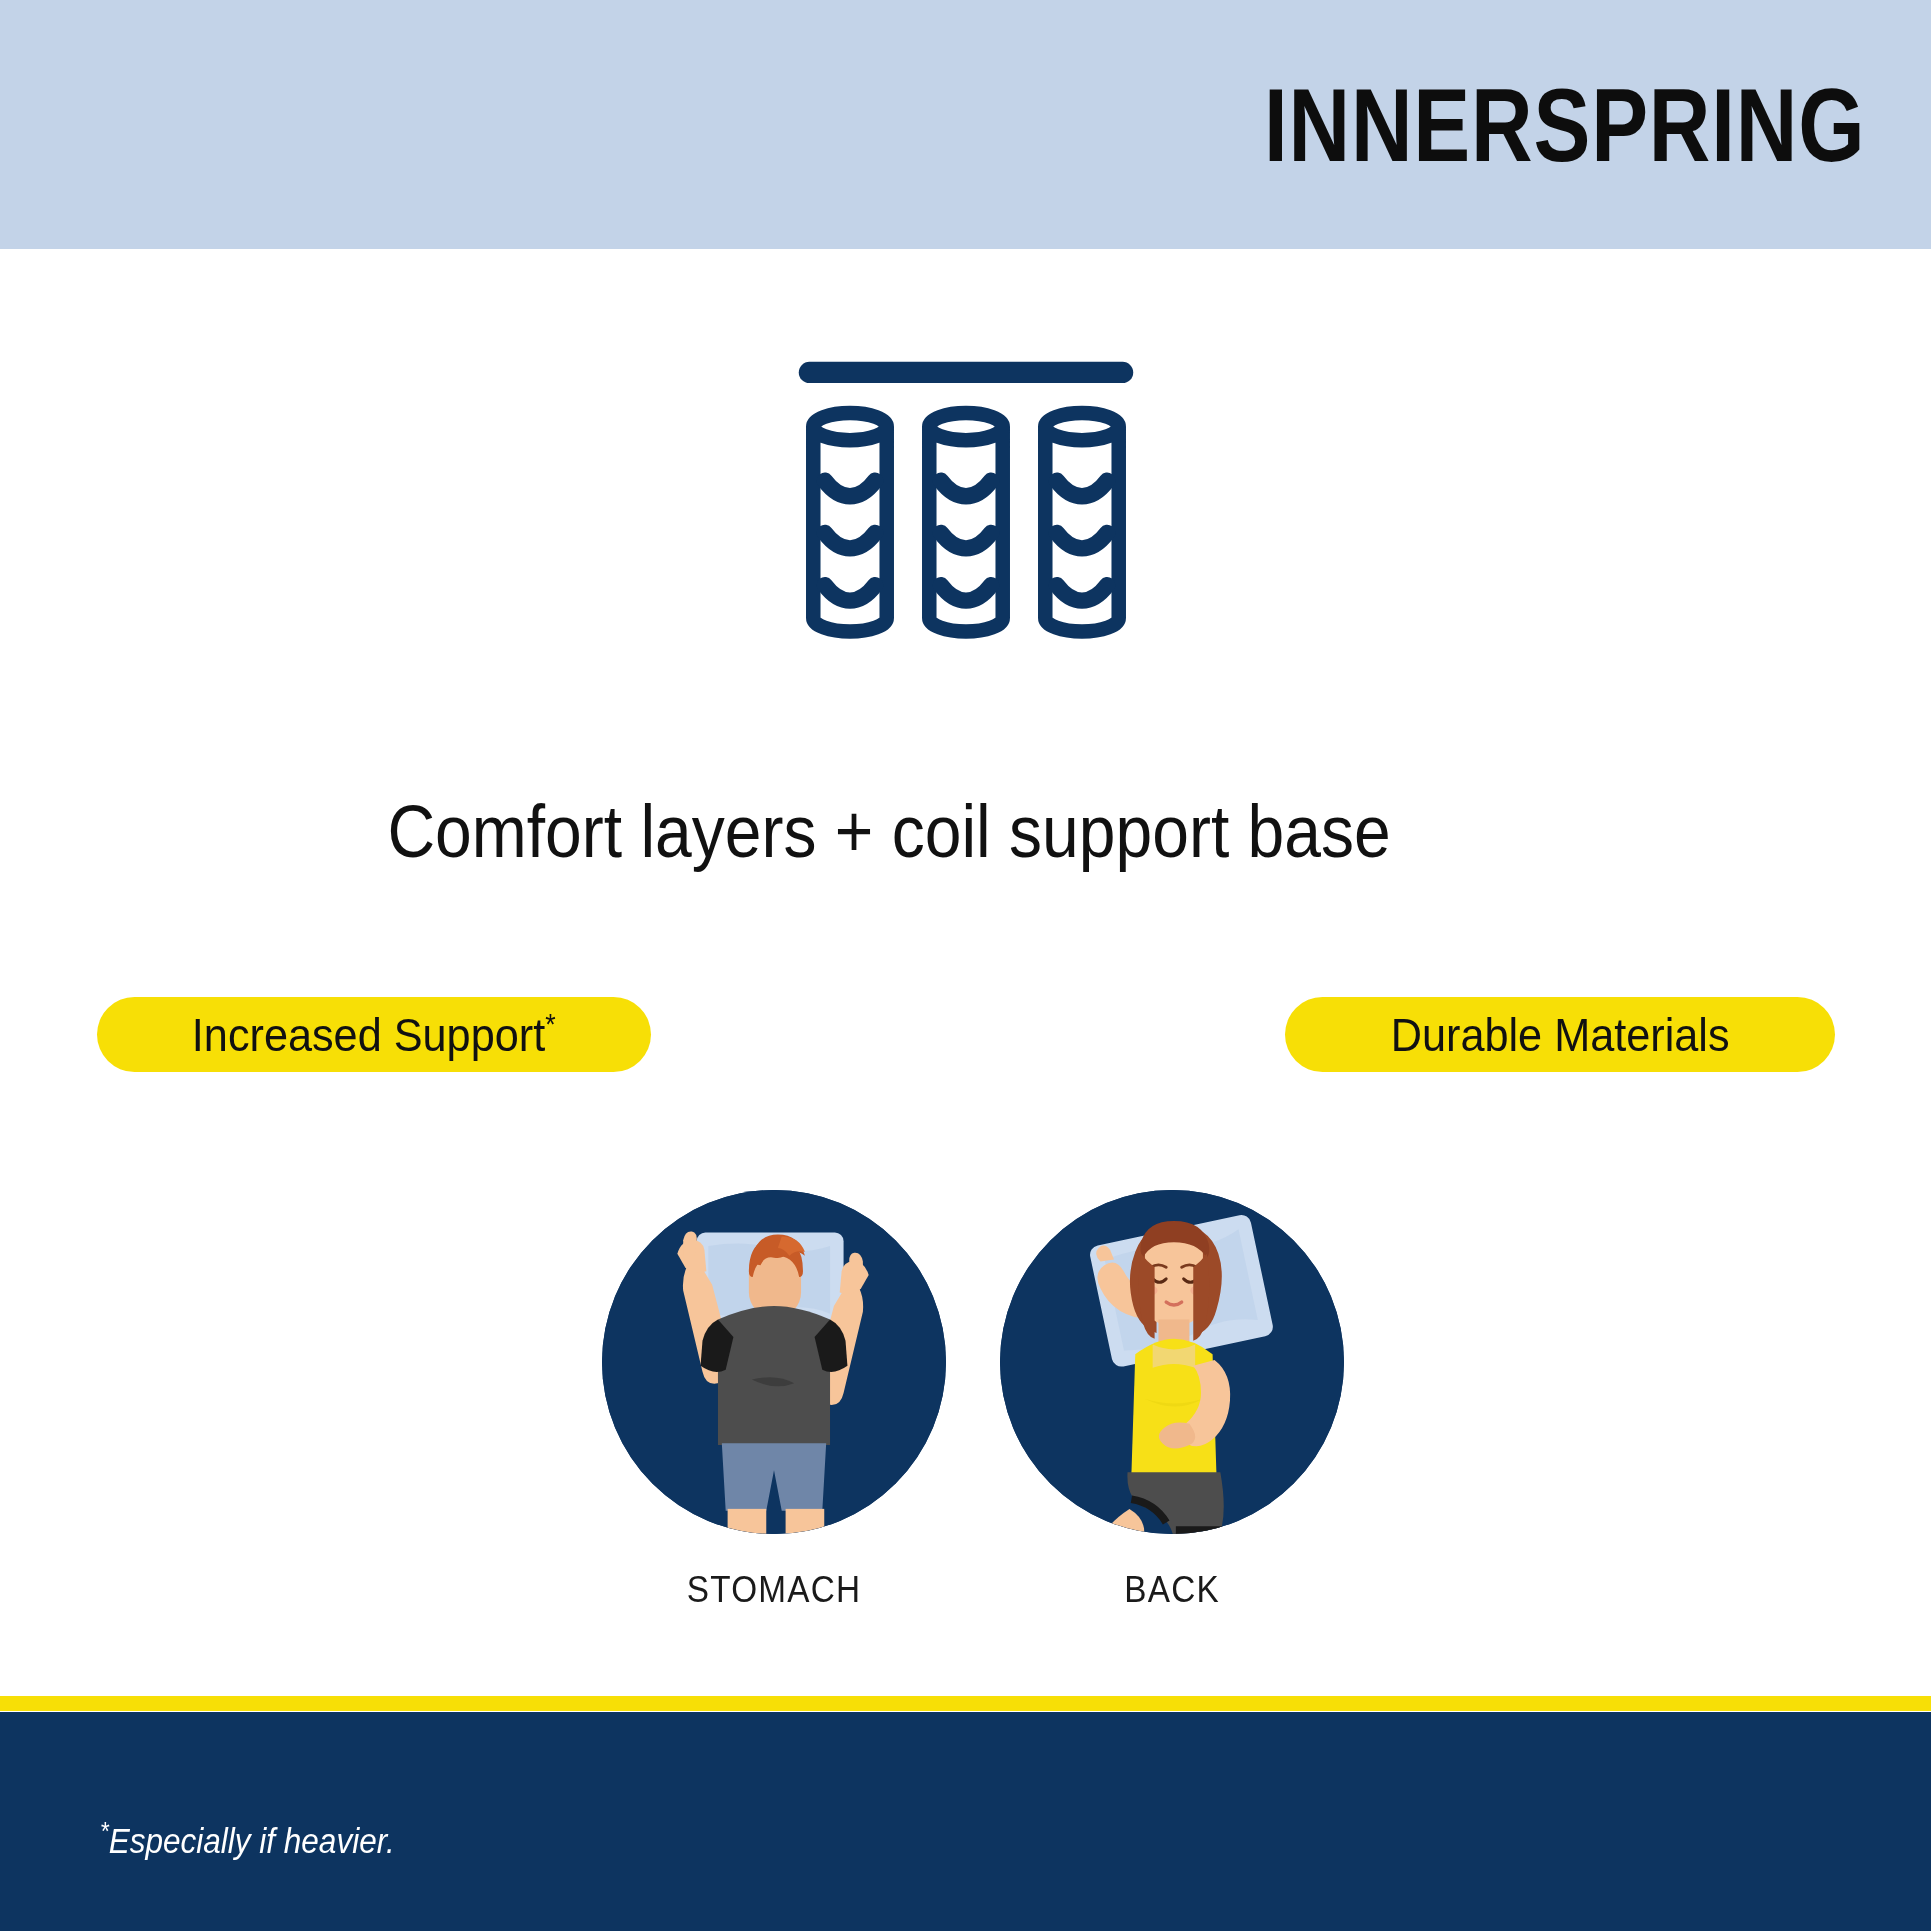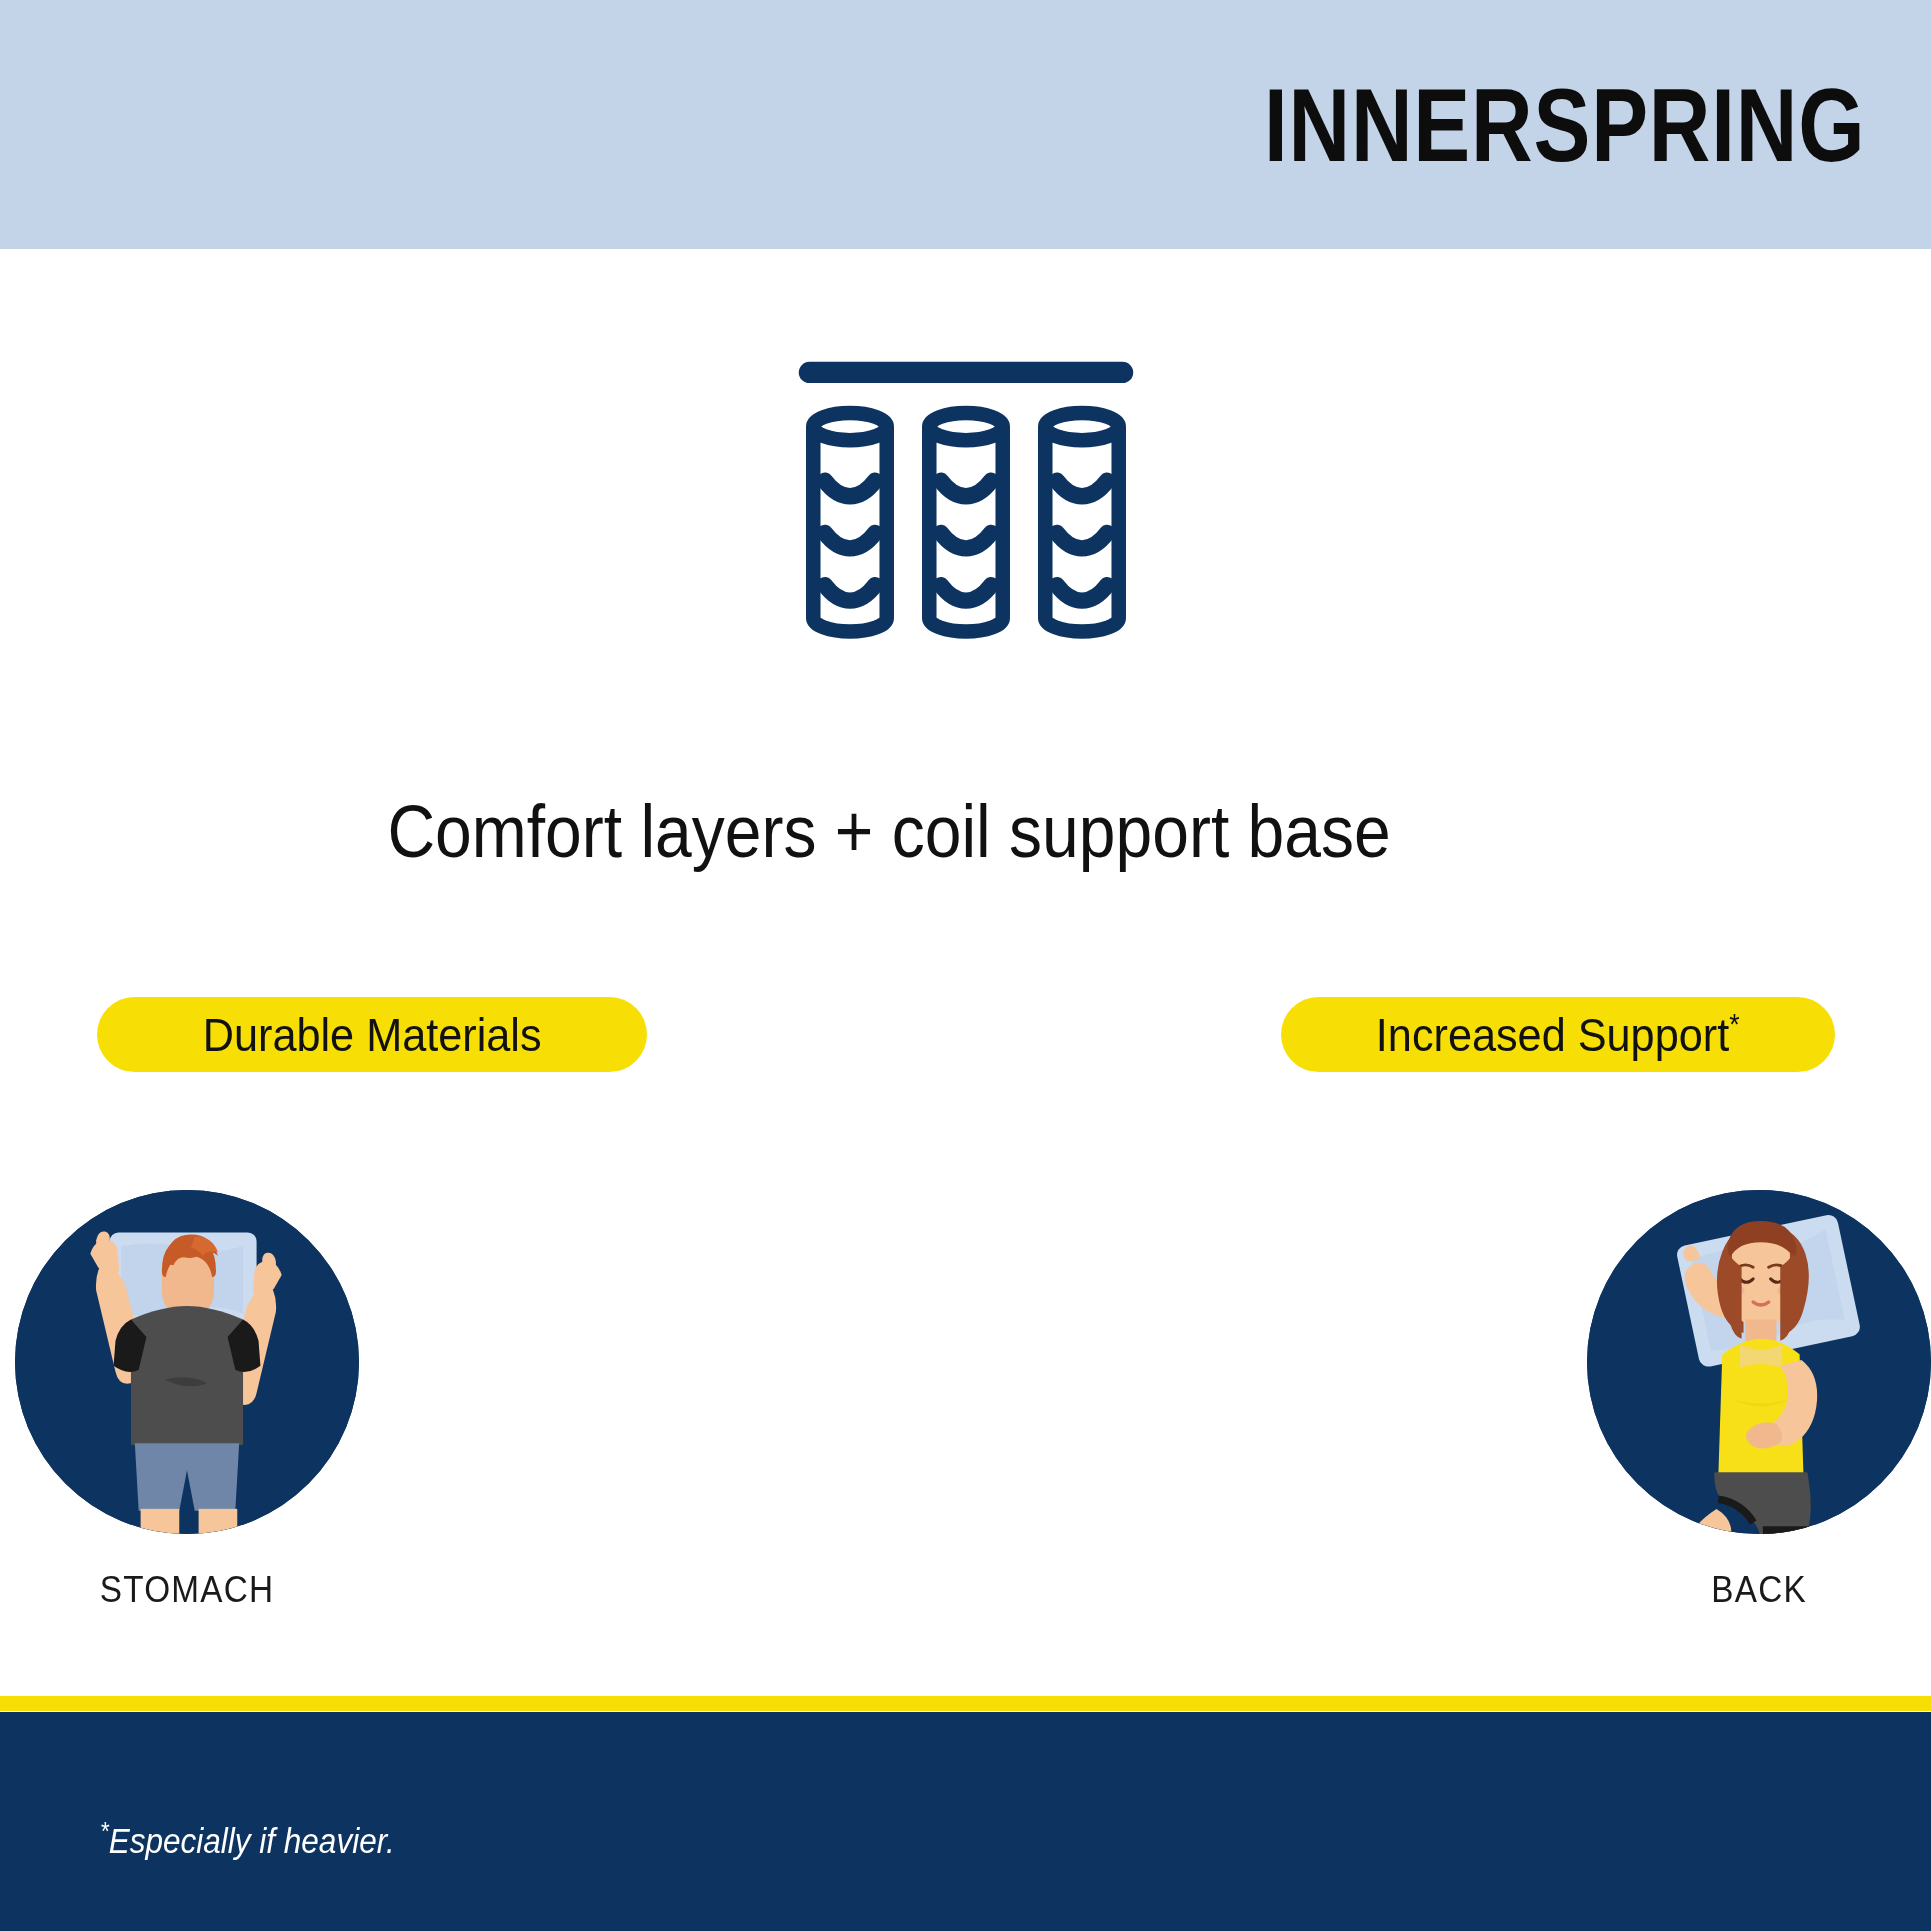--- a/index.html
+++ b/index.html
@@ -105,21 +105,21 @@
     vertical-align:super;
     line-height:0;
   }
 
   
   .positions {
     position:absolute;
     left:0; top:1190px;
     width:1931px;
     display:flex;
-    justify-content:space-between;
+    justify-content:center;
     gap:54px;
     padding-left:15px;
   }
   .position-item {
     display:flex;
     flex-direction:column;
     align-items:center;
   }
   .position-circle {
     width:344px; height:344px;
@@ -212,26 +212,26 @@
       </g>
     </svg>
   </div>
 
   <div class="subtitle">
     <span>Comfort layers + coil support base</span>
   </div>
 
   <div class="pills-row">
 
+    <div class="pill pill-1">
+      <span class="pill-label"><span>Increased Support</span><sup class="pill-star">*</sup></span>
+    </div>
+
     <div class="pill pill-2">
       <span class="pill-label"><span>Durable Materials</span></span>
-    </div>
-
-    <div class="pill pill-1">
-      <span class="pill-label"><span>Increased Support</span><sup class="pill-star">*</sup></span>
     </div>
 
 
   </div>
 
   <div class="positions">
 
     <div class="position-item">
       <div class="position-circle">
         <svg width="344" height="344" viewBox="0 0 356 356">

